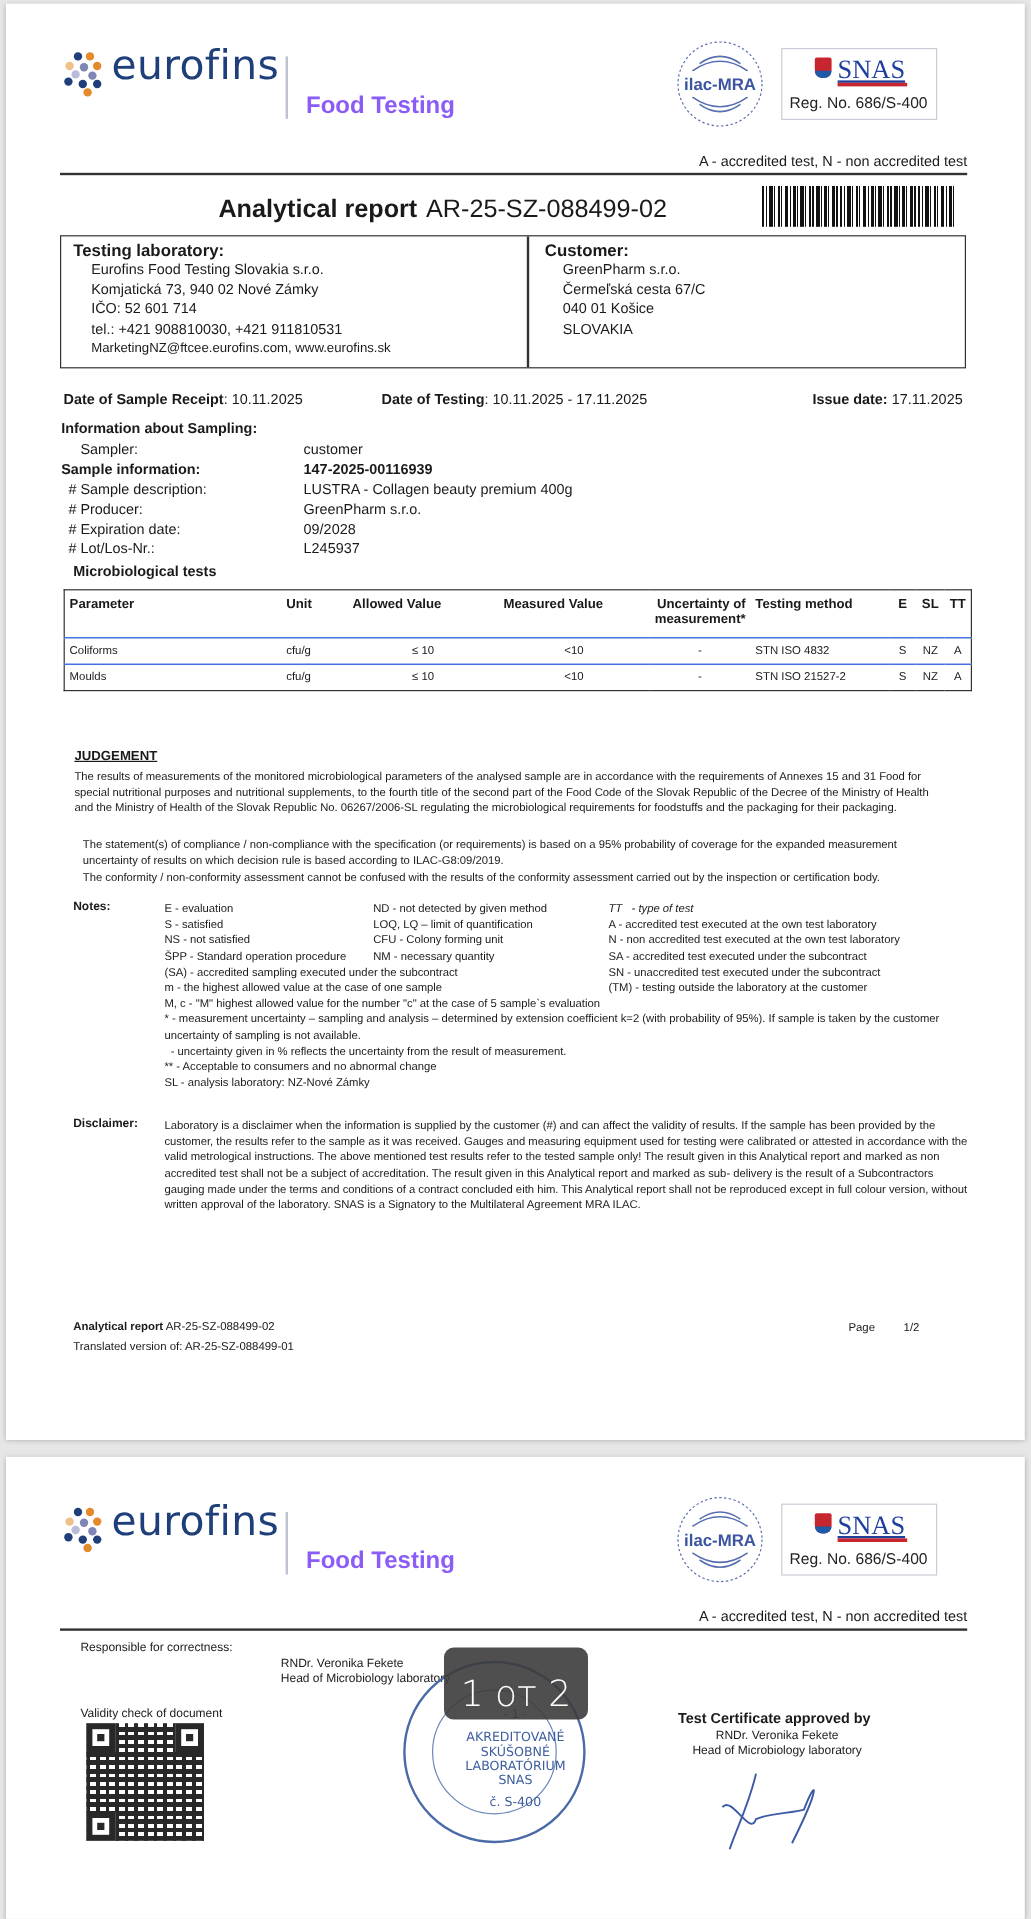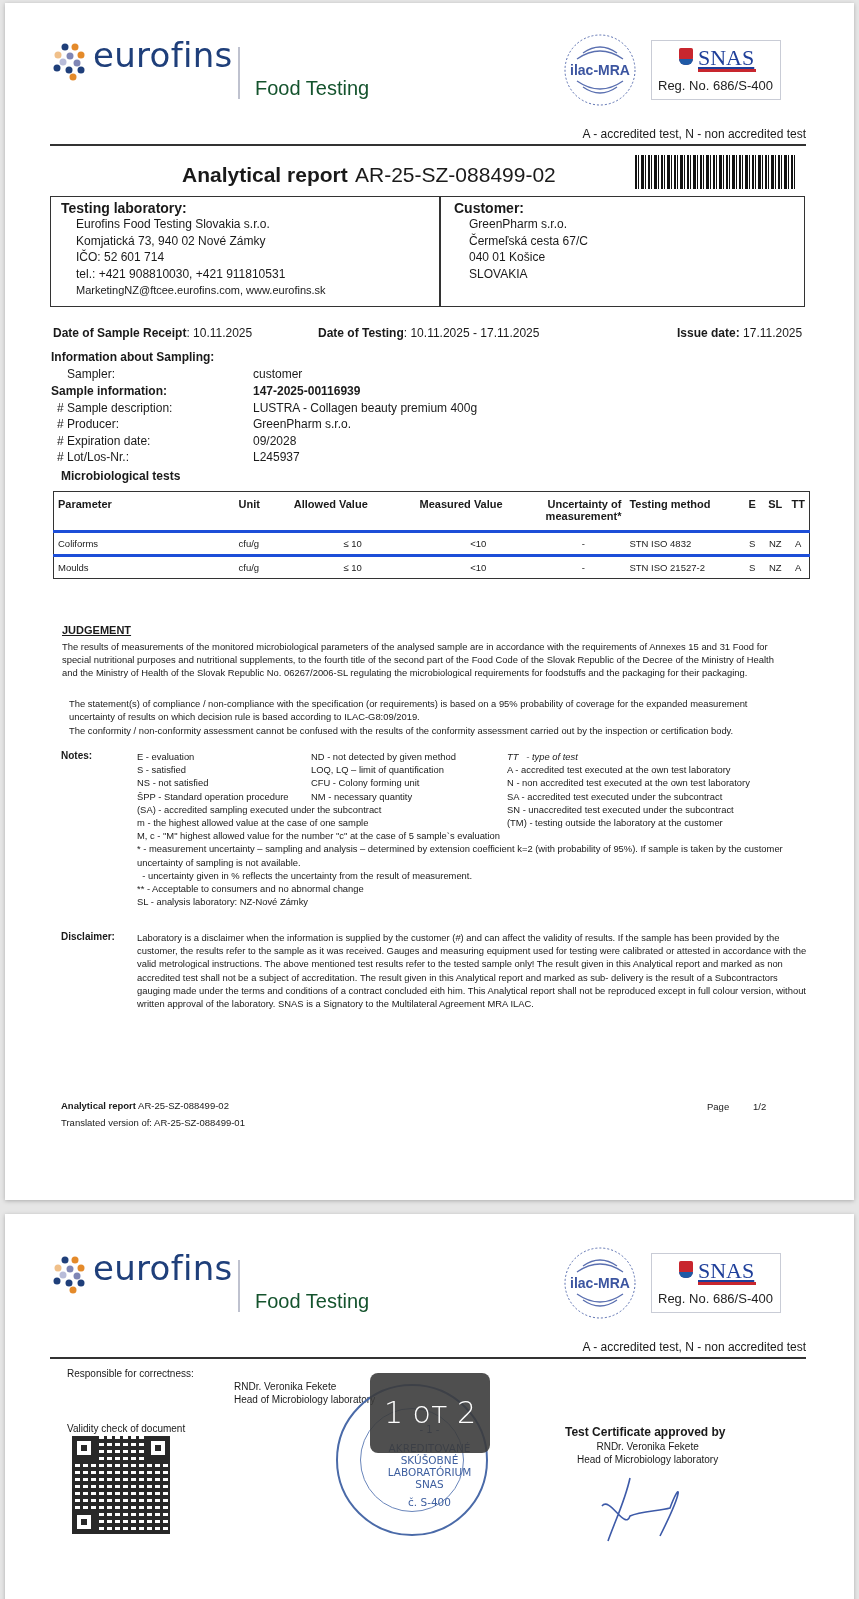--- a/index.html
+++ b/index.html
@@ -7,21 +7,21 @@
   body { position: relative; font-family: "Liberation Sans", sans-serif; color: #1a1a1a; }
   .page { position: absolute; left: 5px; width: 849px; background: #fff; box-shadow: 0 1px 4px rgba(0,0,0,0.25); overflow: hidden; }
   #page1 { top: 3px; height: 1197px; }
   #page2 { top: 1214px; height: 400px; }
   .abs { position: absolute; white-space: nowrap; }
 
   
   .logo { position: absolute; left: 46px; top: 38px; width: 40px; height: 40px; }
   .logo-word { position: absolute; left: 88px; top: 32px; font-size: 34px; color: #1f3f7a; letter-spacing: 0.3px; font-family: "DejaVu Sans", sans-serif; }
   .vsep { position: absolute; left: 233px; top: 44px; width: 2px; height: 52px; background: #bfc2cf; }
-  .food-testing { position: absolute; left: 250px; top: 74px; font-size: 20px; color: #14532d; font-weight: normal; }
+  .food-testing { position: absolute; left: 250px; top: 74px; font-size: 20px; color: #8b5cf6; font-weight: bold; }
   .ilac { position: absolute; left: 558px; top: 30px; width: 74px; height: 74px; }
   .snas-box { position: absolute; left: 646px; top: 37px; width: 130px; height: 60px; border: 1px solid #c9ccd6; }
   .snas-shield { position: absolute; left: 27px; top: 7px; width: 14px; height: 17px; background: #c8262e; border-radius: 2px 2px 8px 8px; }
   .snas-shield::after { content: ""; position: absolute; left: 0; right: 0; bottom: 0; height: 6px; background: #1f5aa6; border-radius: 0 0 8px 8px; }
   .snas-word { position: absolute; left: 46px; top: 4px; font-family: "Liberation Serif", serif; font-size: 22px; color: #1f3f9a; text-decoration: underline; }
   .snas-line { position: absolute; left: 46px; top: 28px; width: 58px; height: 3px; background: #c8262e; }
   .snas-reg { position: absolute; left: 6px; top: 37px; font-size: 13px; color: #222; }
   .acc-note { position: absolute; right: 48px; top: 124px; font-size: 12px; }
   .hline { position: absolute; left: 45px; right: 48px; height: 2px; background: #333; }
 
@@ -35,37 +35,37 @@
   .info-head { font-size: 14px; font-weight: bold; }
   .info-line { font-size: 12px; line-height: 16.5px; padding-left: 15px; }
   .info-line.small { font-size: 11px; }
 
   .lbl { font-weight: bold; }
   .f12 { font-size: 12px; }
   .f11 { font-size: 11px; }
 
   table.tests { position: absolute; left: 48px; top: 488px; width: 757px; border-collapse: collapse; border: 1.5px solid #333; font-size: 9.5px; }
   table.tests th { font-weight: bold; font-size: 11px; text-align: left; padding: 6px 4px; vertical-align: top; height: 40px; }
-  table.tests td { padding: 5px 4px; border-top: 3px solid #1d4ed8; height: 22px; }
+  table.tests td { padding: 5px 4px; border-top: 1px solid #1d4ed8; height: 22px; }
   .c { text-align: center !important; }
   .r { text-align: right !important; }
 
   .para { position: absolute; font-size: 9.4px; line-height: 13.2px; white-space: normal; }
 
   .qr { position: absolute; left: 67px; top: 222px; width: 98px; height: 98px; background:
     repeating-linear-gradient(0deg, #111 0 4px, transparent 4px 7px),
     repeating-linear-gradient(90deg, #111 0 3px, #fff 3px 8px); opacity: 0.9; }
   .qr-corner { position: absolute; width: 24px; height: 24px; border: 5px solid #111; background: #fff; }
   .qr-corner::after { content: ""; position: absolute; left: 4px; top: 4px; width: 6px; height: 6px; background: #111; }
 
   .stamp { position: absolute; left: 331px; top: 170px; width: 152px; height: 152px; border: 2px solid #4a6aa8; border-radius: 50%; color: #3e5f9f; }
   .stamp-inner { position: absolute; left: 22px; top: 22px; width: 104px; height: 104px; border: 1px solid #6a86bb; border-radius: 50%; }
   .stamp-text { position: absolute; left: 0; width: 100%; text-align: center; font-size: 10.5px; font-family: "DejaVu Sans", sans-serif; padding-left: 35px; }
 
-  .overlay { position: absolute; left: 370px; top: 1373px; width: 120px; height: 80px; background: rgba(60,60,60,0.9); border-radius: 8px; color: #fff; font-size: 30px; text-align: center; line-height: 80px; font-family: "DejaVu Sans", sans-serif; font-weight: 300; }
+  .overlay { position: absolute; left: 370px; top: 1373px; width: 120px; height: 60px; background: rgba(60,60,60,0.9); border-radius: 8px; color: #fff; font-size: 30px; text-align: center; line-height: 80px; font-family: "DejaVu Sans", sans-serif; font-weight: 300; }
 </style>
 </head>
 <body>
 
 <div class="page" id="page1">
 
   <svg class="logo" viewBox="0 0 40 40">
     <circle cx="14" cy="6" r="3.5" fill="#1f3f7a"></circle>
       <circle cx="24" cy="6" r="3.5" fill="#e48a2a"></circle>
     <circle cx="7" cy="14" r="3.5" fill="#f0c08a"></circle>

